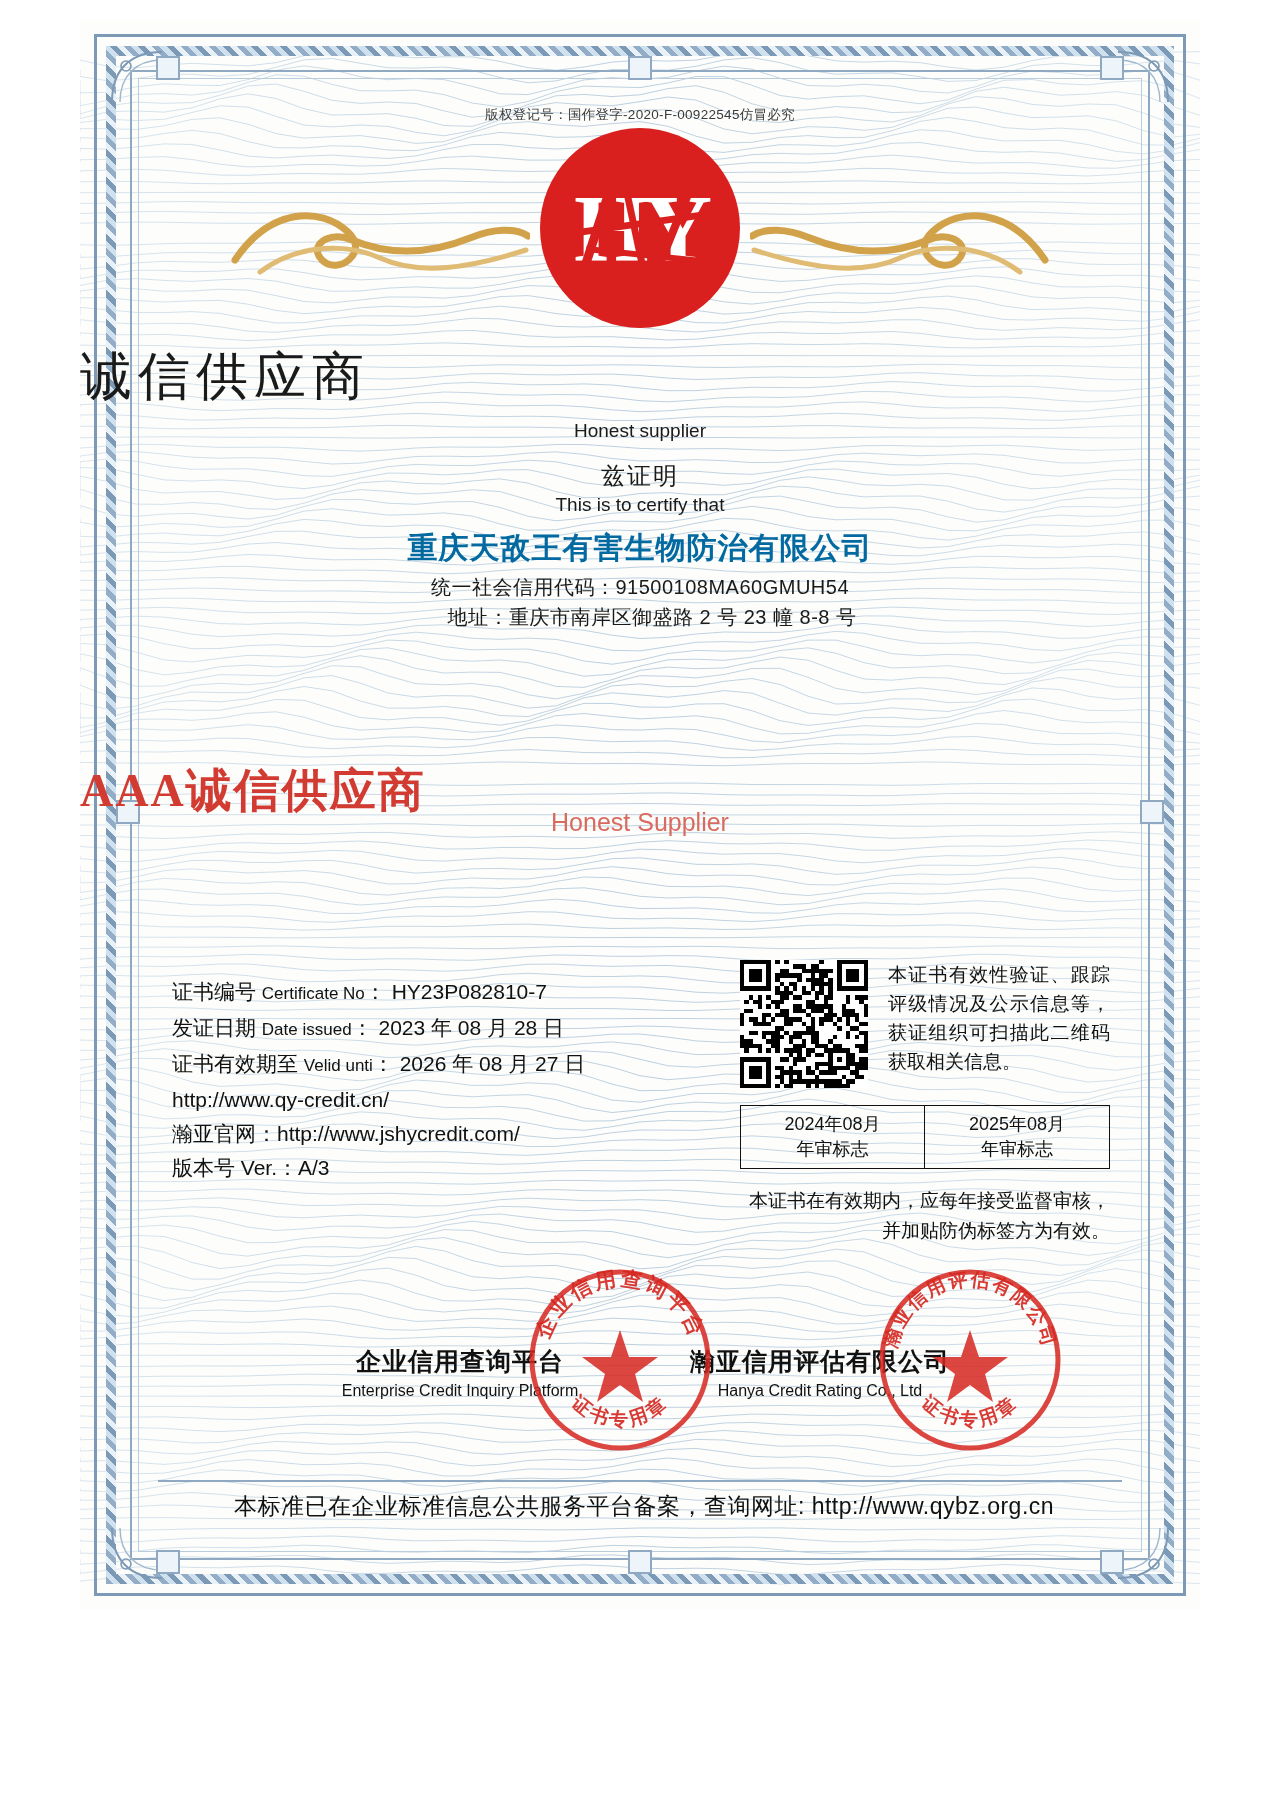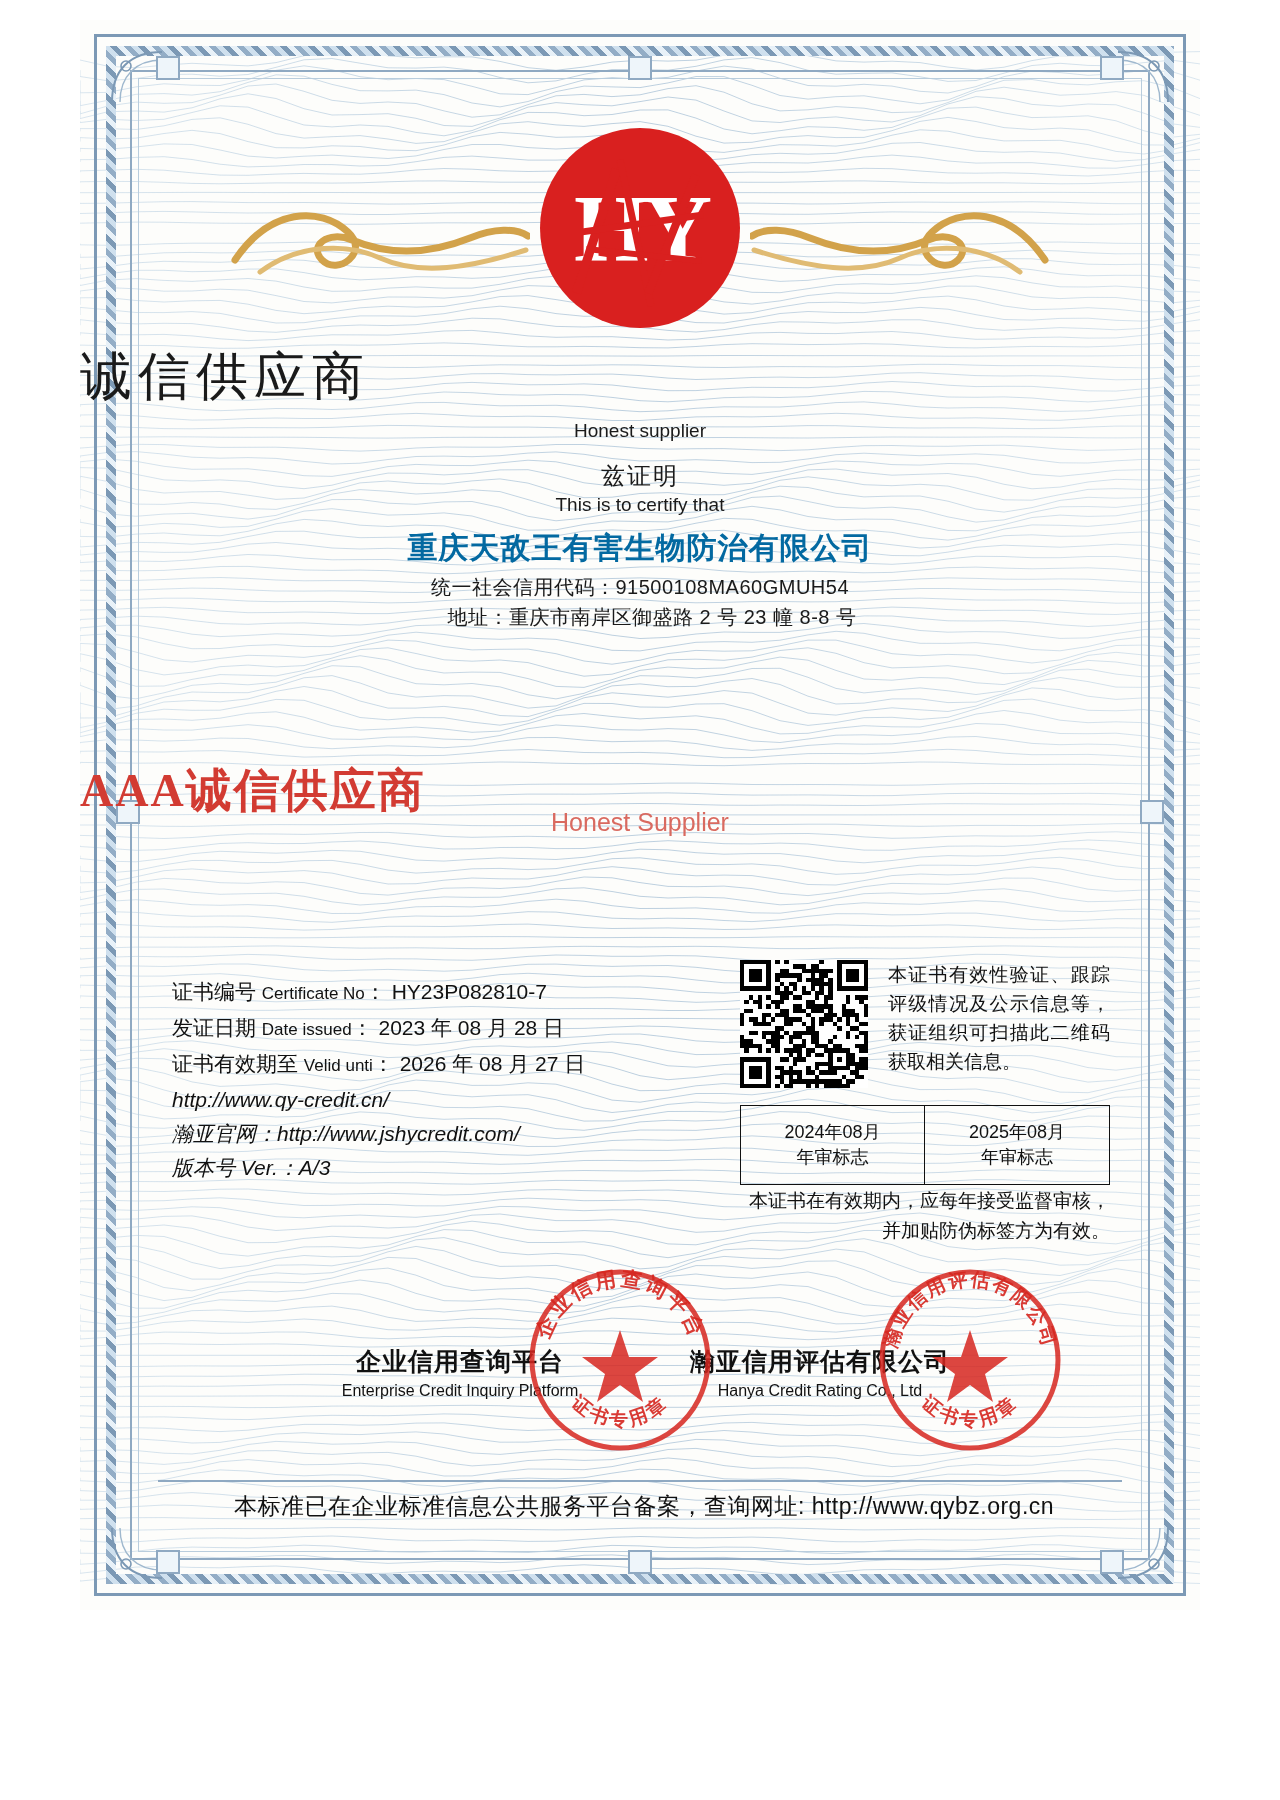--- a/index.html
+++ b/index.html
@@ -243,21 +243,20 @@
     font-size: 21px;
     line-height: 34px;
     white-space: nowrap;
   }
   .detail-row .lbl-cn { font-size: 21px; }
   .detail-row .lbl-en { font-size: 17px; }
   .detail-row .val { font-size: 21px; margin-top: 8px; }
   .detail-url {
     font-size: 21px;
     line-height: 34px;
-    font-style: italic;
   }
 
   
   .qr {
     position: absolute;
     top: 940px;
     left: 660px;
     width: 128px;
     height: 128px;
   }
@@ -275,21 +274,21 @@
   .seal-boxes {
     position: absolute;
     top: 1085px;
     left: 660px;
     width: 370px;
     display: flex;
     gap: 0;
   }
   .seal-box {
     width: 185px;
-    height: 80px;
+    height: 64px;
     border: 1.5px solid #111;
     display: flex;
     flex-direction: column;
     align-items: center;
     justify-content: center;
     font-size: 18px;
     line-height: 25px;
     color: #111;
     box-sizing: border-box;
   }
@@ -558,20 +557,21 @@
   <div class="edge-rosette" style="left:548px; top:36px;"></div>
   <div class="edge-rosette" style="right:76px; top:36px;"></div>
   <div class="edge-rosette" style="left:76px;  bottom:36px;"></div>
   <div class="edge-rosette" style="left:548px; bottom:36px;"></div>
   <div class="edge-rosette" style="right:76px; bottom:36px;"></div>
   <div class="edge-rosette" style="left:36px;  top:780px;"></div>
   <div class="edge-rosette" style="right:36px; top:780px;"></div>
 
   <div class="content">
 
+    <div class="copyright-line">版权登记号：国作登字-2020-F-00922545仿冒必究</div>
 
     <div class="logo-wrap">
       <div class="logo-circle">
         <div class="logo-letters">HY</div>
         <div class="logo-crack c1"></div>
         <div class="logo-crack c2"></div>
         <div class="logo-crack c3"></div>
         <div class="logo-crack c4"></div>
         <div class="logo-crack c5"></div>
       </div>

